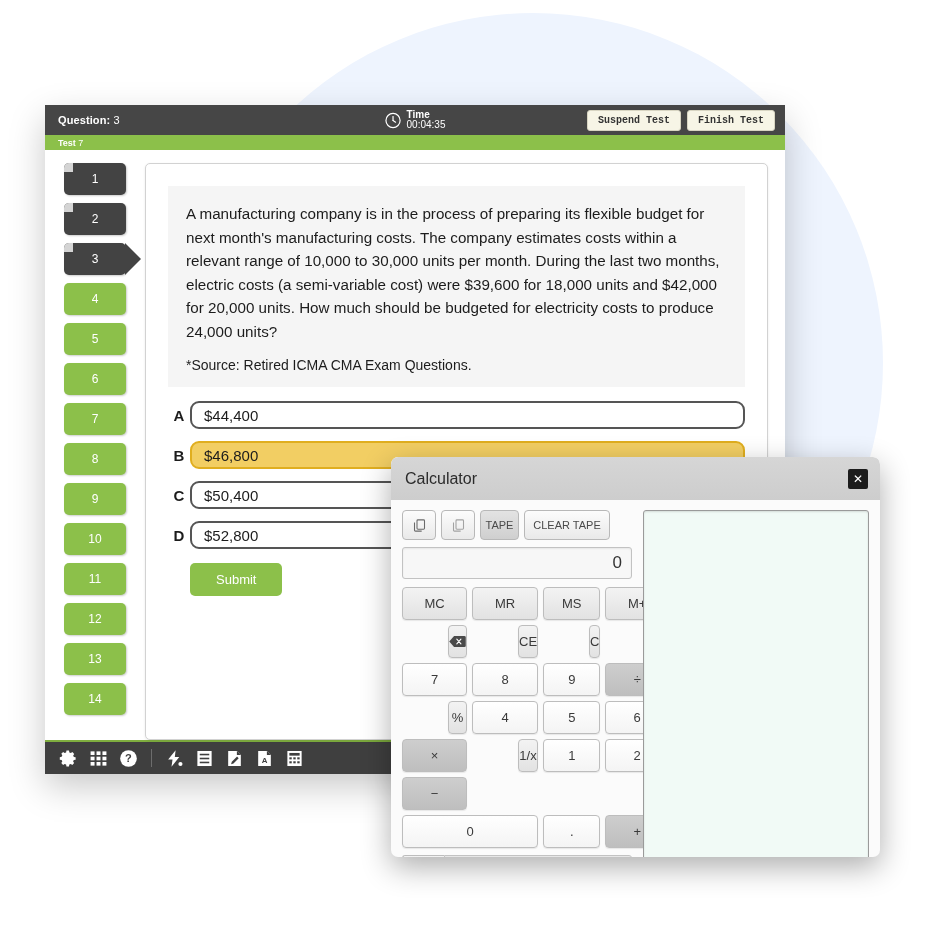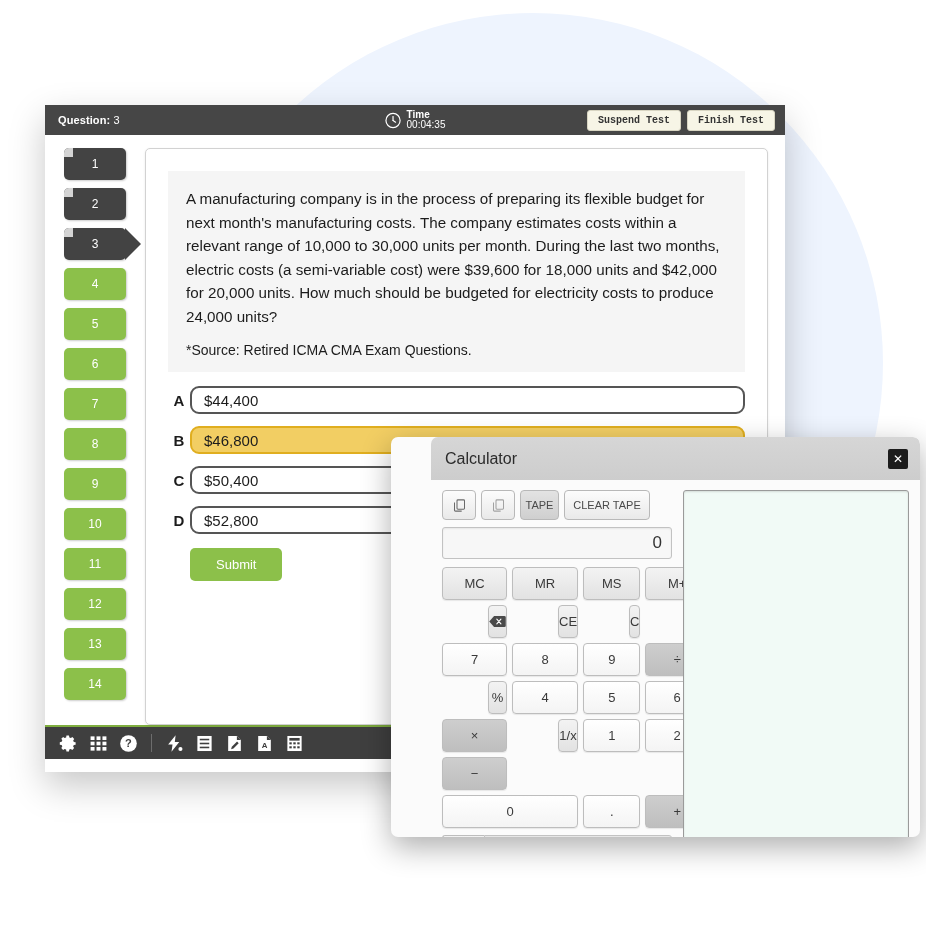--- a/index.html
+++ b/index.html
@@ -154,28 +154,27 @@
   .tool-icon{
     width:21px;height:21px;cursor:pointer;flex:none;
     display:flex;align-items:center;justify-content:center;
   }
   .tool-sep{
     width:1px;height:18px;background:#6d6d6d;margin:0 3px;flex:none;
   }
   
   #calculator{
     position:absolute;
-    left:391px;top:437px;
+    left:391px;top:457px;
     width:489px;height:400px;
     background:#fbfbfb;
     border-radius:7px;
     box-shadow:0 10px 30px rgba(0,0,0,.32);
     z-index:5;
     overflow:hidden;
-    padding-left:40px;
   }
   #calc-title-bar{
     height:43px;
     background:linear-gradient(#d6d6d6,#cdcdcd);
     display:flex;align-items:center;
     border-radius:7px 7px 0 0;
   }
   #calc-title{
     margin-left:14px;font-size:16px;color:#2b2b2b;
   }
@@ -277,20 +276,26 @@
         <span class="tval">00:04:35</span>
       </div>
     </div>
 
     <div id="topbar-actions">
       <button class="topbar-btn">Suspend Test</button>
       <button class="topbar-btn">Finish Test</button>
     </div>
   </div>
 
+  <div id="test-bar">
+    <span class="tname">
+      <span>Test</span>
+      <span class="num">7</span>
+    </span>
+  </div>
 
   <div id="exam-body">
     <div id="qnav">
         <div class="qnav-item done">
           <span class="corner"></span>
           <span>1</span>
         </div>
         <div class="qnav-item done">
           <span class="corner"></span>
           <span>2</span>

